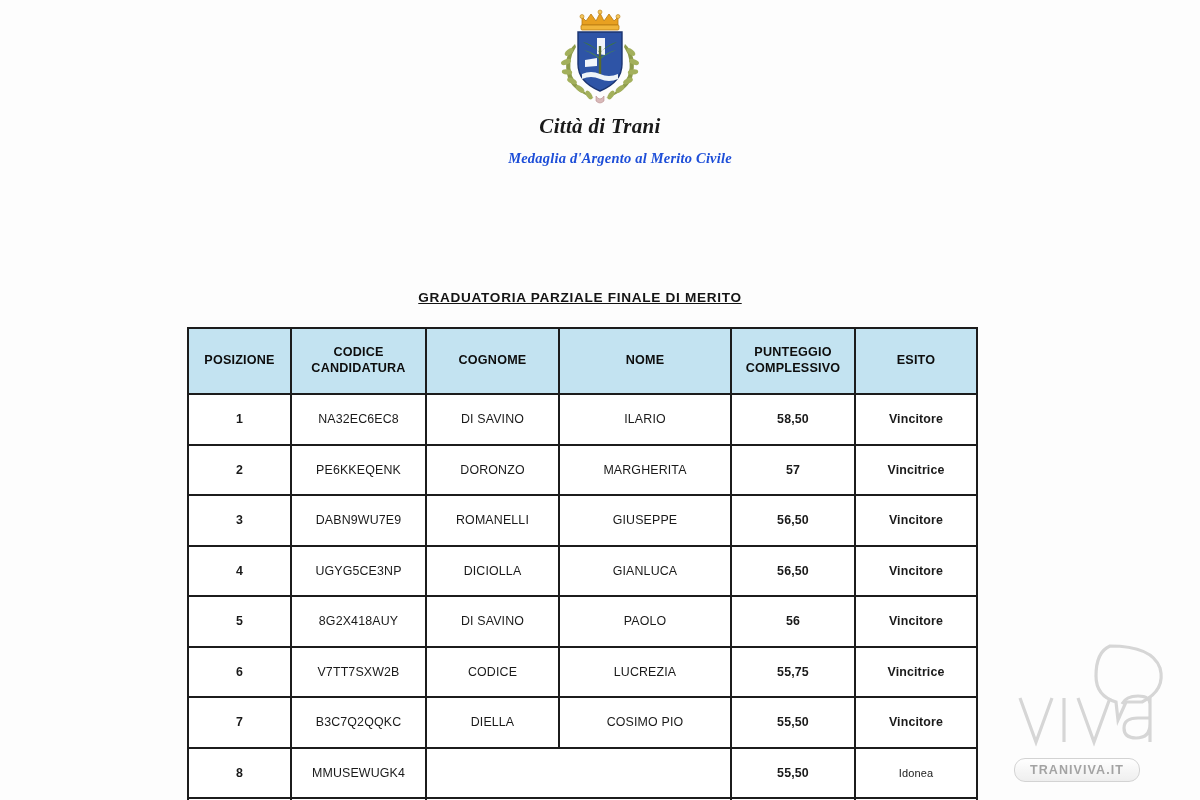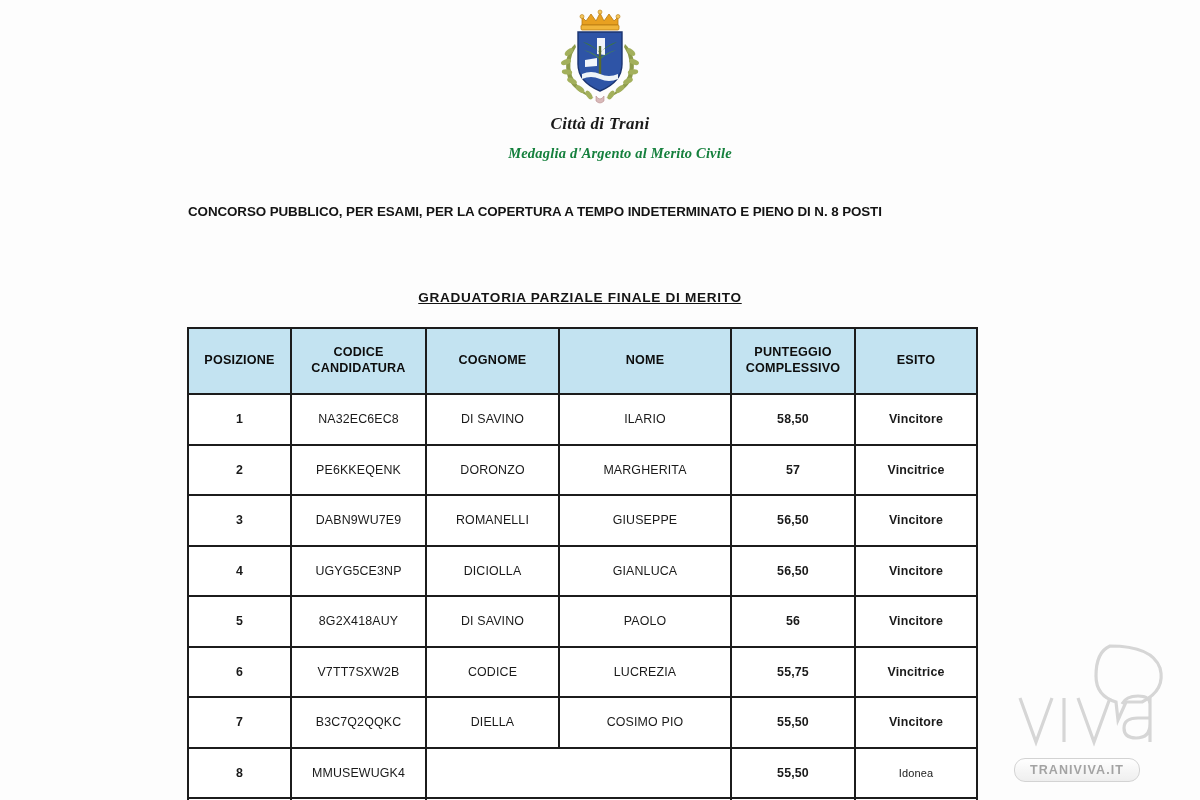--- a/index.html
+++ b/index.html
@@ -34,31 +34,31 @@
     margin: 0 auto;
     position: relative;
   }
   .crest svg { display: block; }
 
   .city-name {
     margin-top: 8px;
     font-family: "Liberation Serif", serif;
     font-weight: bold;
     font-style: italic;
-    font-size: 17px;
+    font-size: 21px;
     color: #1a1a1a;
     letter-spacing: 0.3px;
   }
   .city-motto {
     margin-top: 11px;
     font-family: "Liberation Serif", serif;
     font-weight: bold;
     font-style: italic;
     font-size: 14.5px;
-    color: #15803d;
+    color: #1d4ed8;
     letter-spacing: 0.2px;
     padding-left: 40px;
   }
 
   
   .notice {
     position: absolute;
     left: 188px;
     top: 202px;
     width: 790px;
@@ -212,21 +212,20 @@
 
         <path d="M44 88 Q48 94 52 88 L52 93 Q48 97 44 93 Z" fill="#d9b9b9" stroke="#b98f8f" stroke-width="0.6"></path>
       </svg>
     </div>
 
     <div class="city-name">Città di Trani</div>
     <div class="city-motto">Medaglia d'Argento al Merito Civile</div>
   </div>
 
   <div class="notice">
-    <div class="notice-line">CONCORSO PUBBLICO, PER ESAMI, PER LA COPERTURA A TEMPO INDETERMINATO E PIENO DI N. 8 POSTI</div>
   </div>
 
   <div class="subtitle">GRADUATORIA PARZIALE FINALE DI MERITO</div>
 
   <table class="ranking-table">
     <colgroup>
       <col class="c-pos">
         <col class="c-code">
         <col class="c-sur">
       <col class="c-name">

